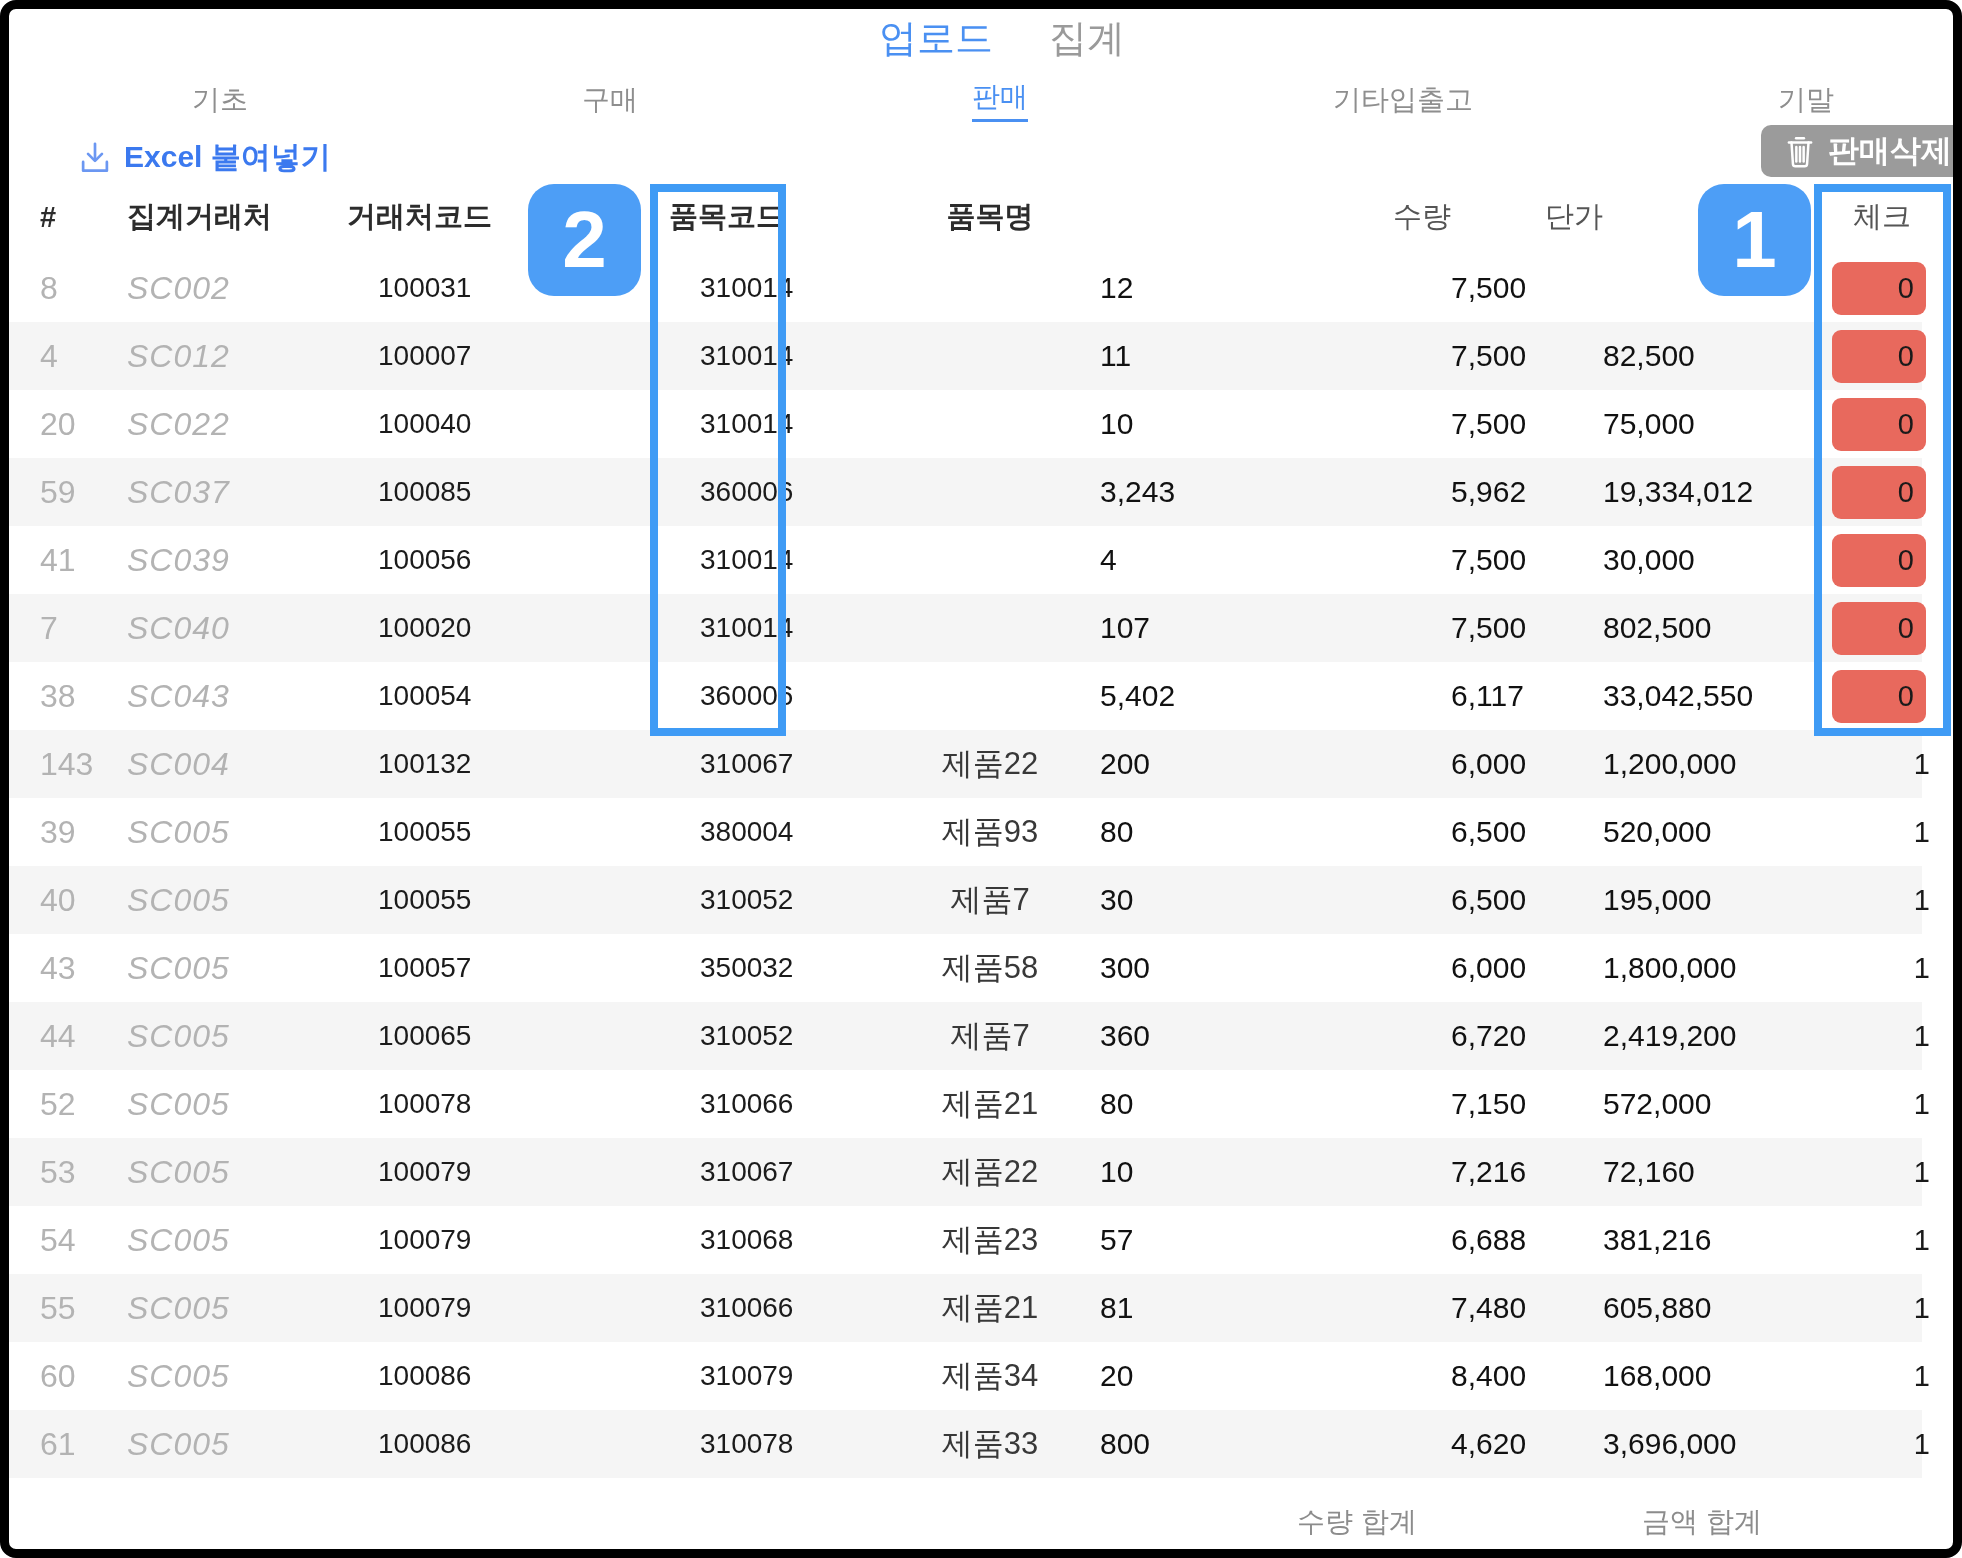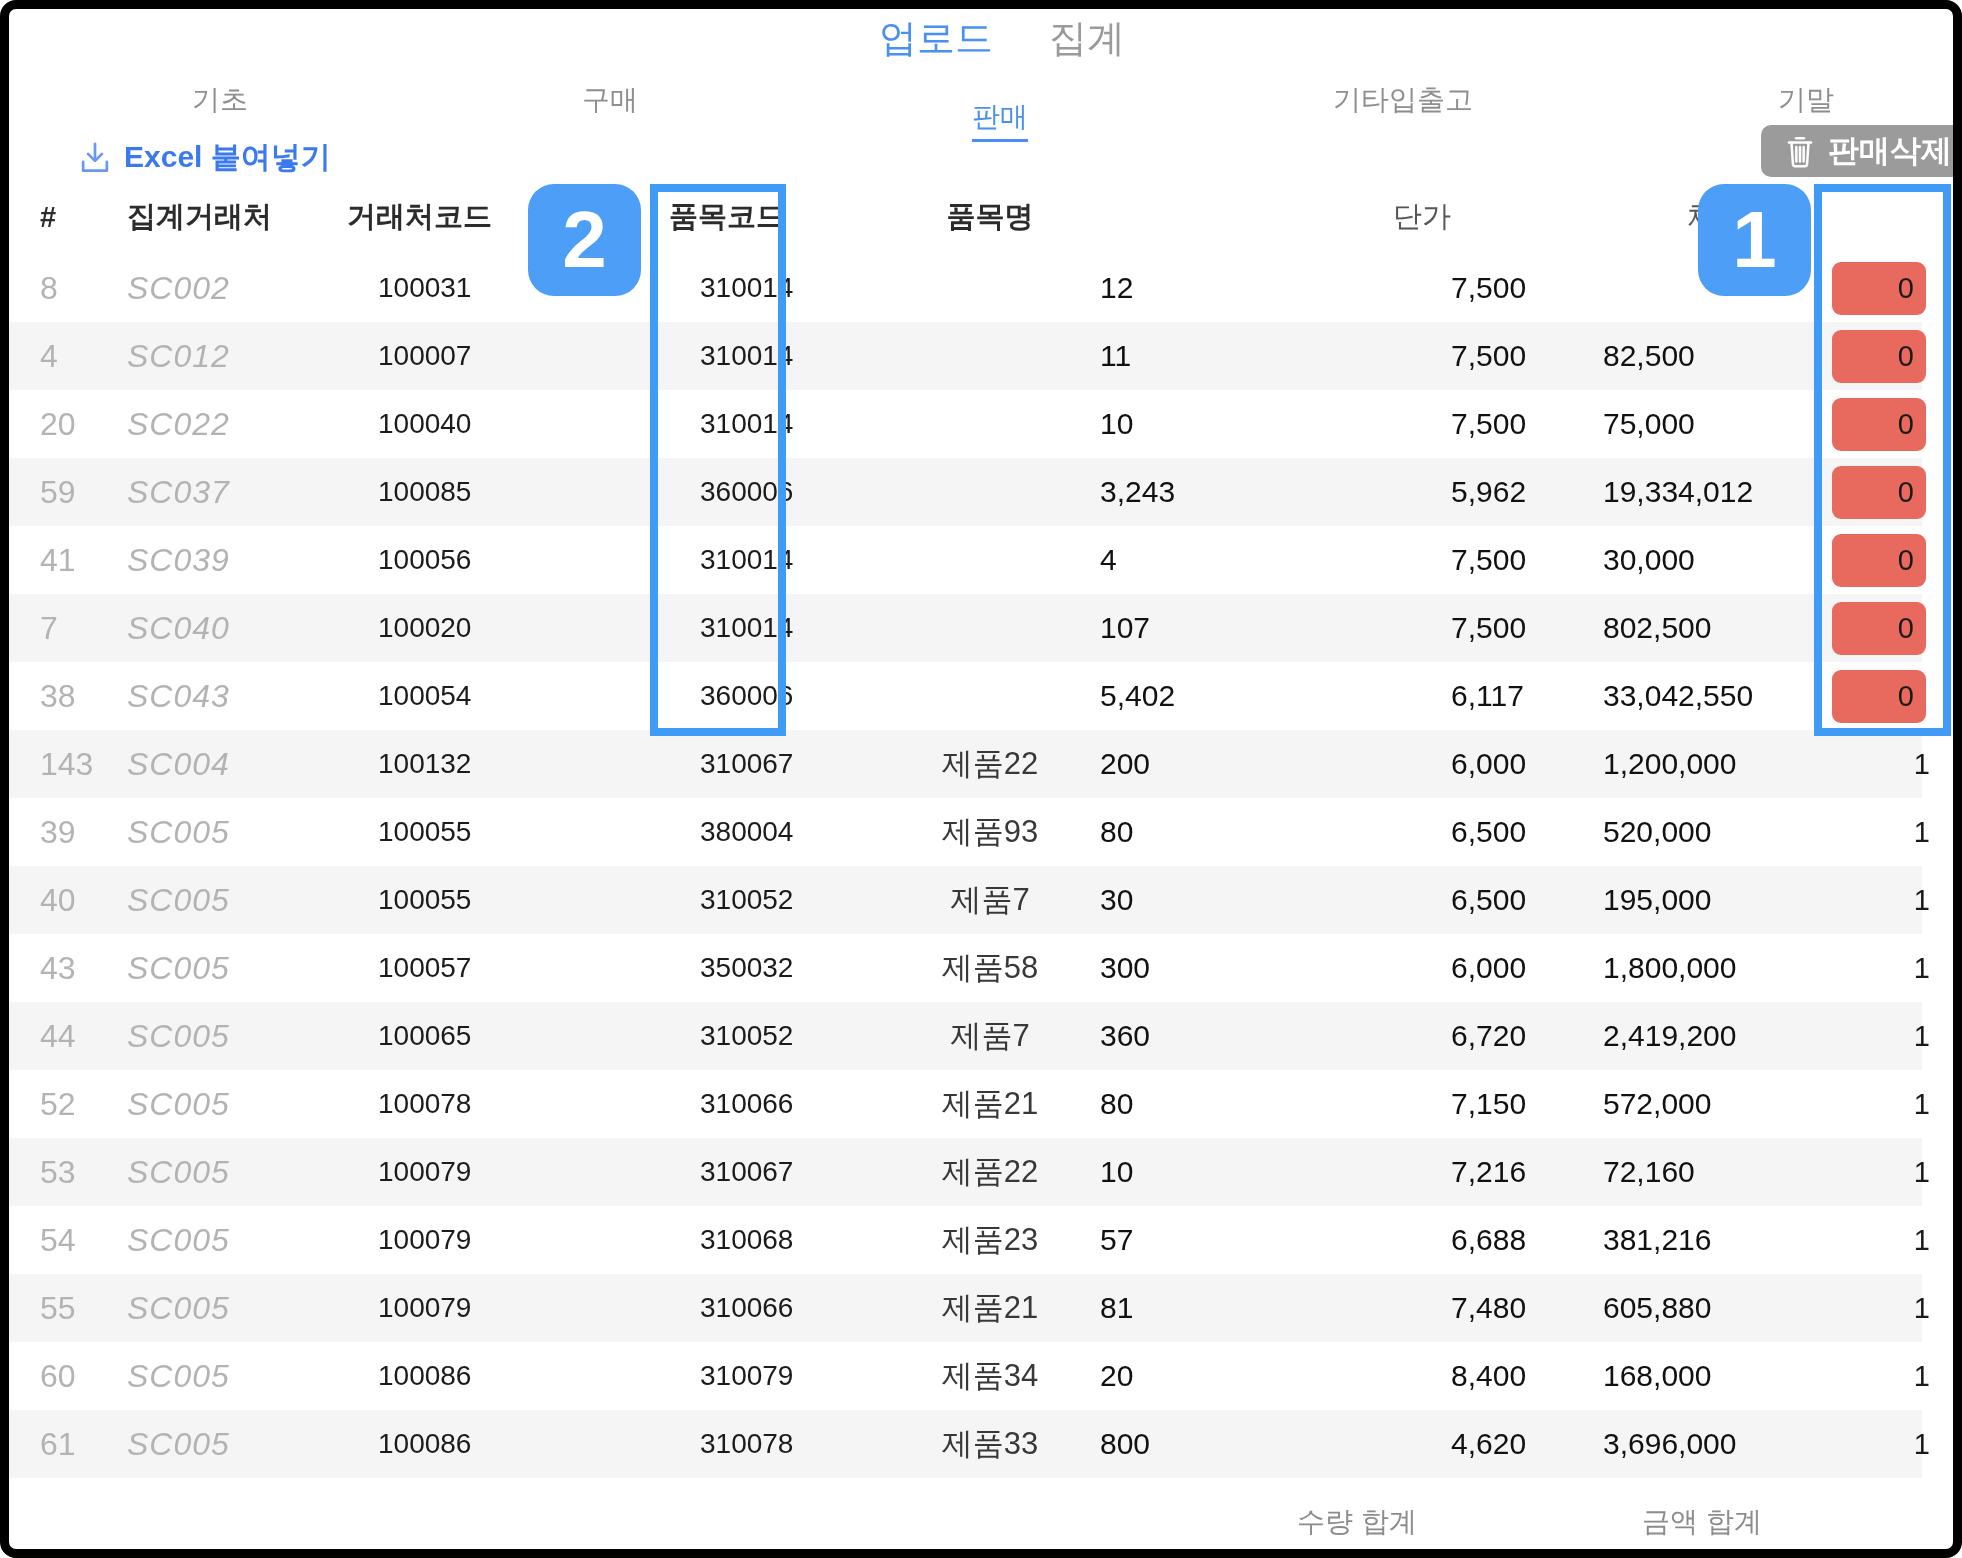--- a/index.html
+++ b/index.html
@@ -9,21 +9,21 @@
   }
   .frame{position:absolute;inset:0;border:9px solid #000;border-radius:16px;pointer-events:none;z-index:60;}
 
   
   .tab{position:absolute;top:38px;transform:translate(-50%,-50%);font-size:38px;}
   .tab.active{color:#4a90f2;}
   .tab.inactive{color:#9a9a9a;}
 
   
   .nav-item{position:absolute;top:100px;transform:translate(-50%,-50%);font-size:28px;color:#8e8e8e;}
-  .nav-item.active{color:#4a90f2;border-bottom:3px solid #4a90f2;padding-bottom:3px;margin-top:20px;}
+  .nav-item.active{color:#4a90f2;border-bottom:3px solid #4a90f2;padding-bottom:3px;}
 
   
   .excel-btn{position:absolute;left:76px;top:137px;display:flex;align-items:center;gap:10px;cursor:pointer;}
   .excel-btn .txt{font-size:30px;font-weight:600;color:#3b79ef;}
 
   
   .del-btn{position:absolute;left:1713px;top:125px;width:214px;height:52px;background:#9b9b9b;
     border-radius:10px;display:flex;align-items:center;justify-content:center;gap:12px;cursor:pointer;margin-left:48px;}
   .del-btn .txt{color:#fff;font-size:31px;font-weight:700;}
 
@@ -98,20 +98,21 @@
   </span>
   <span class="txt">판매삭제</span>
 </div>
 
 <div class="thead grid">
   <div class="th th-strong">#</div>
   <div class="th th-strong">집계거래처</div>
   <div class="th th-strong">거래처코드</div>
   <div class="th th-strong">품목코드</div>
   <div class="th th-strong t-center">품목명</div>
+  <div class="th th-light t-right">수량</div>
   <div class="th th-light t-right">단가</div>
   <div class="th th-light t-right"></div>
   <div class="th th-light t-center">체크</div>
 </div>
 
 <div class="tbody">
     <div class="row grid">
     <div class="cell c-num">8</div>
     <div class="cell c-partner">SC002</div>
     <div class="cell c-code">100031</div>

